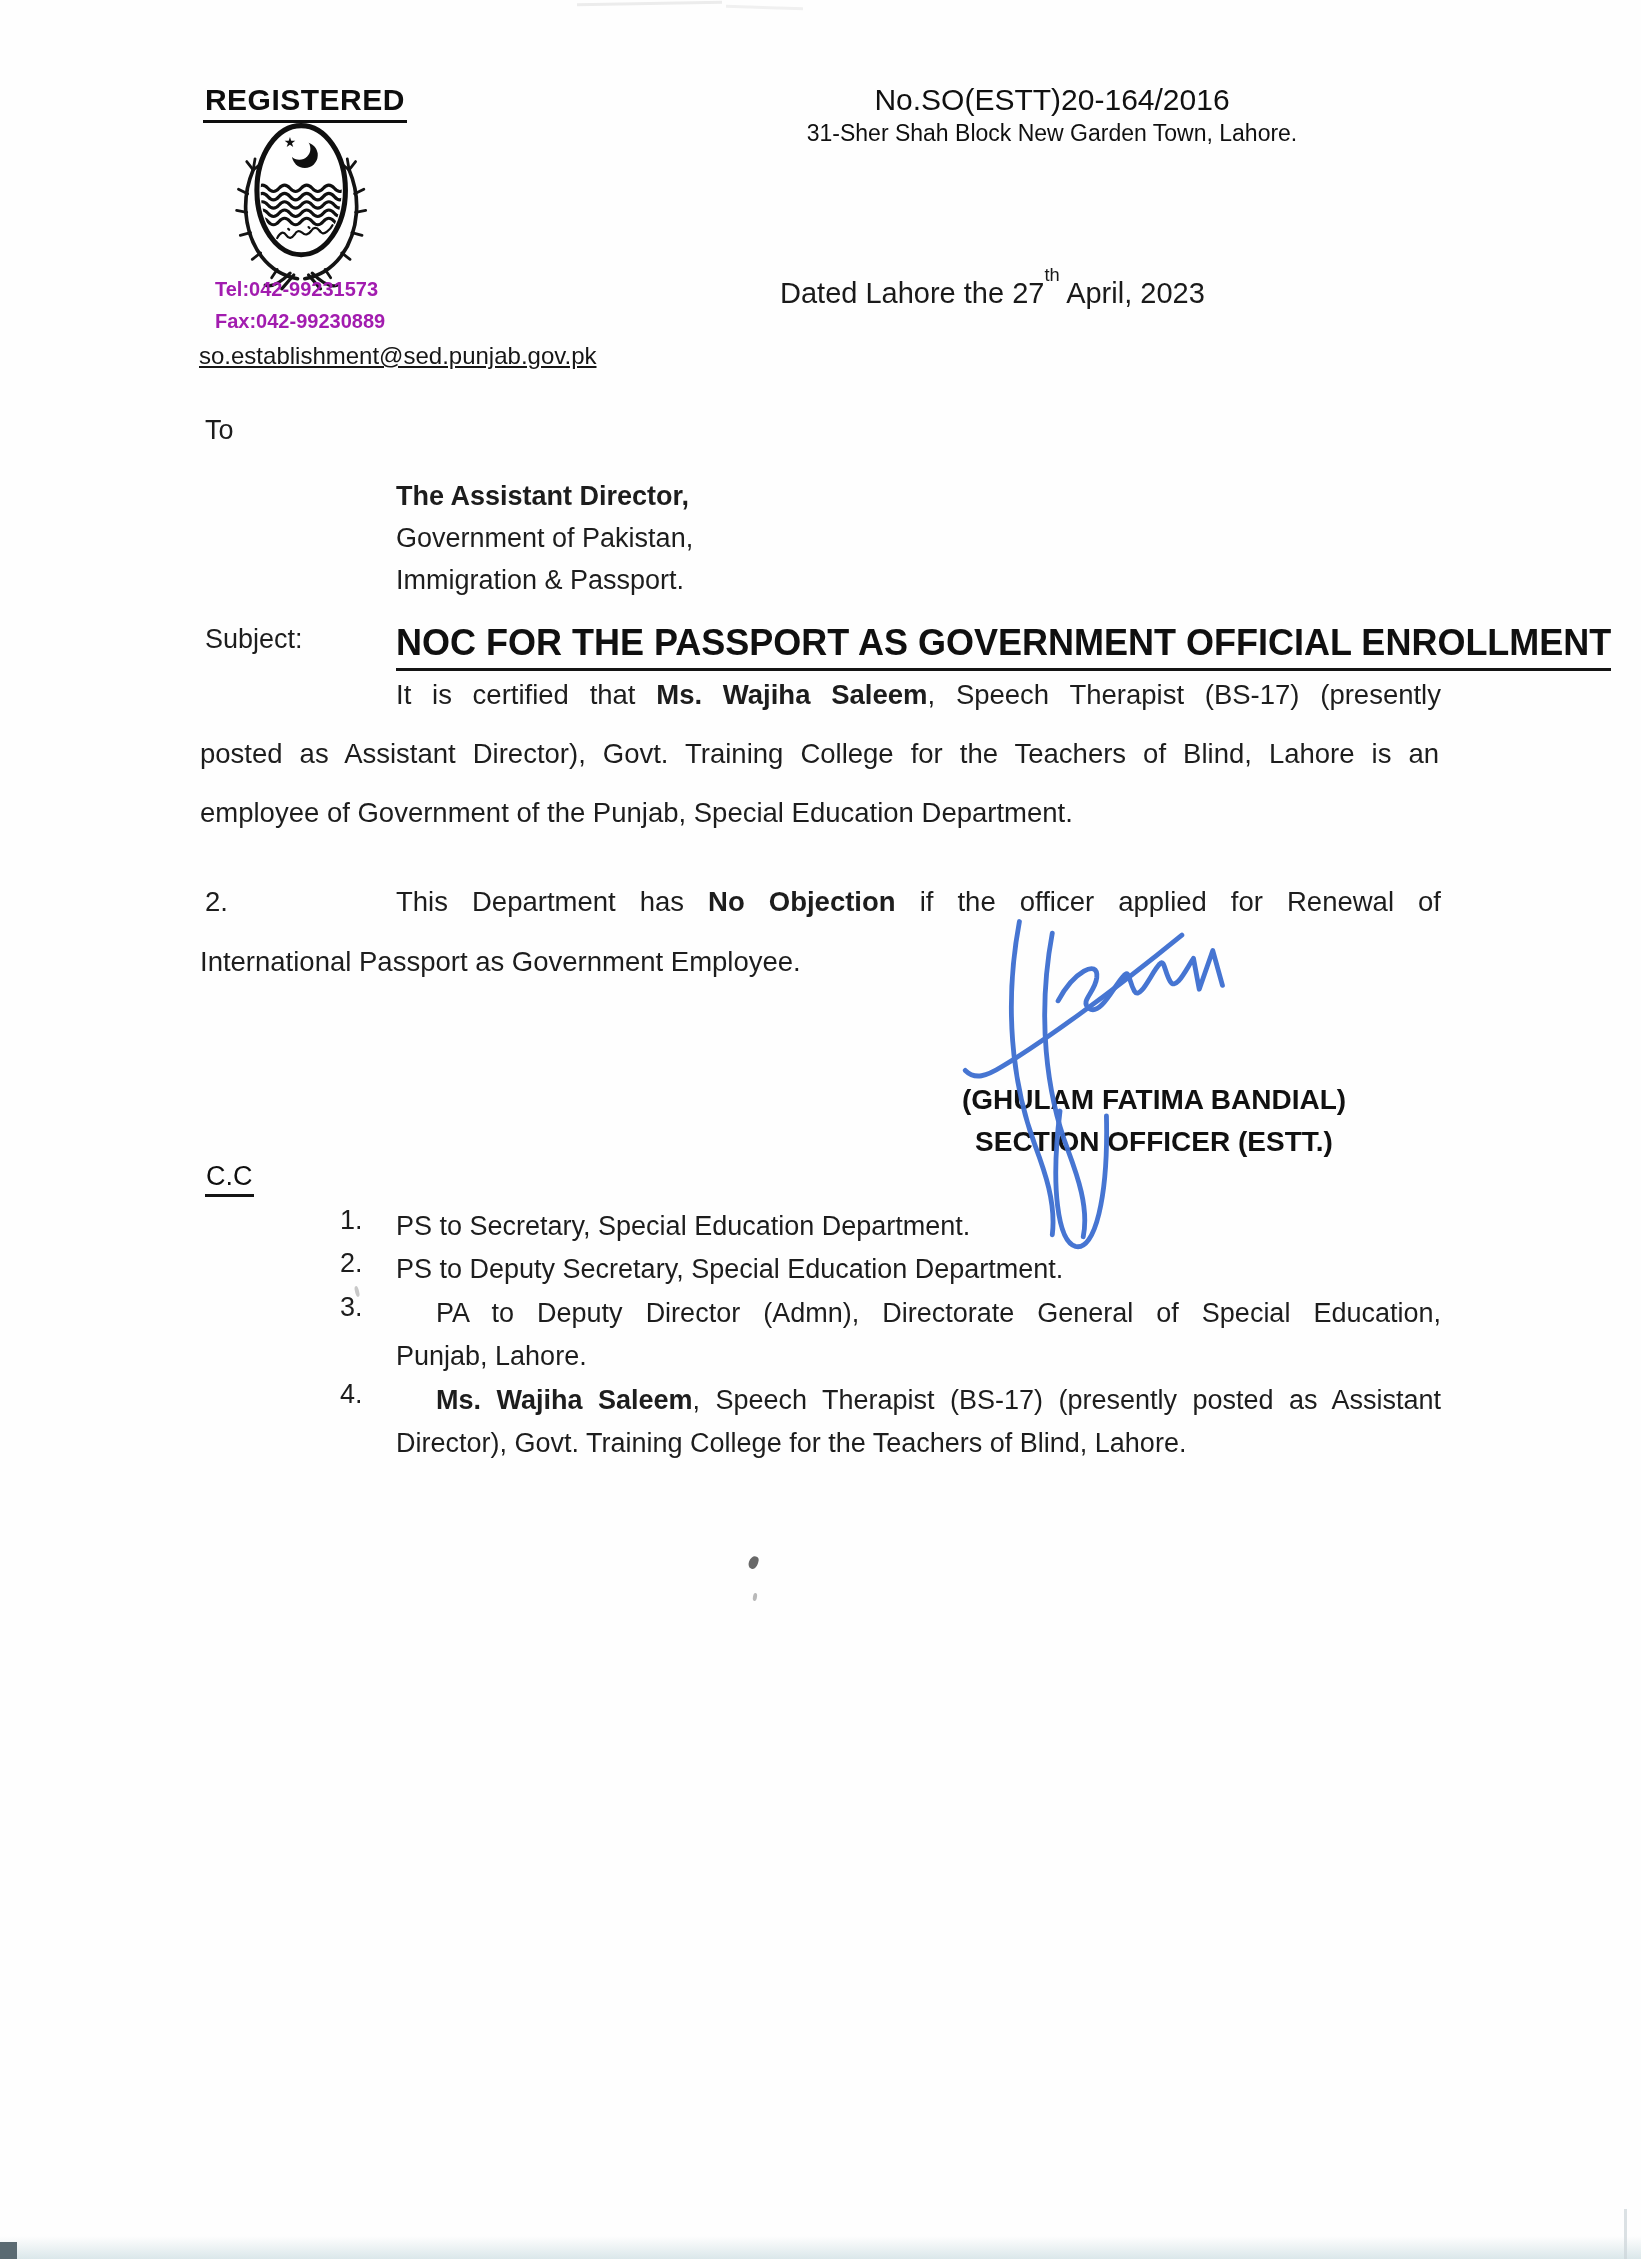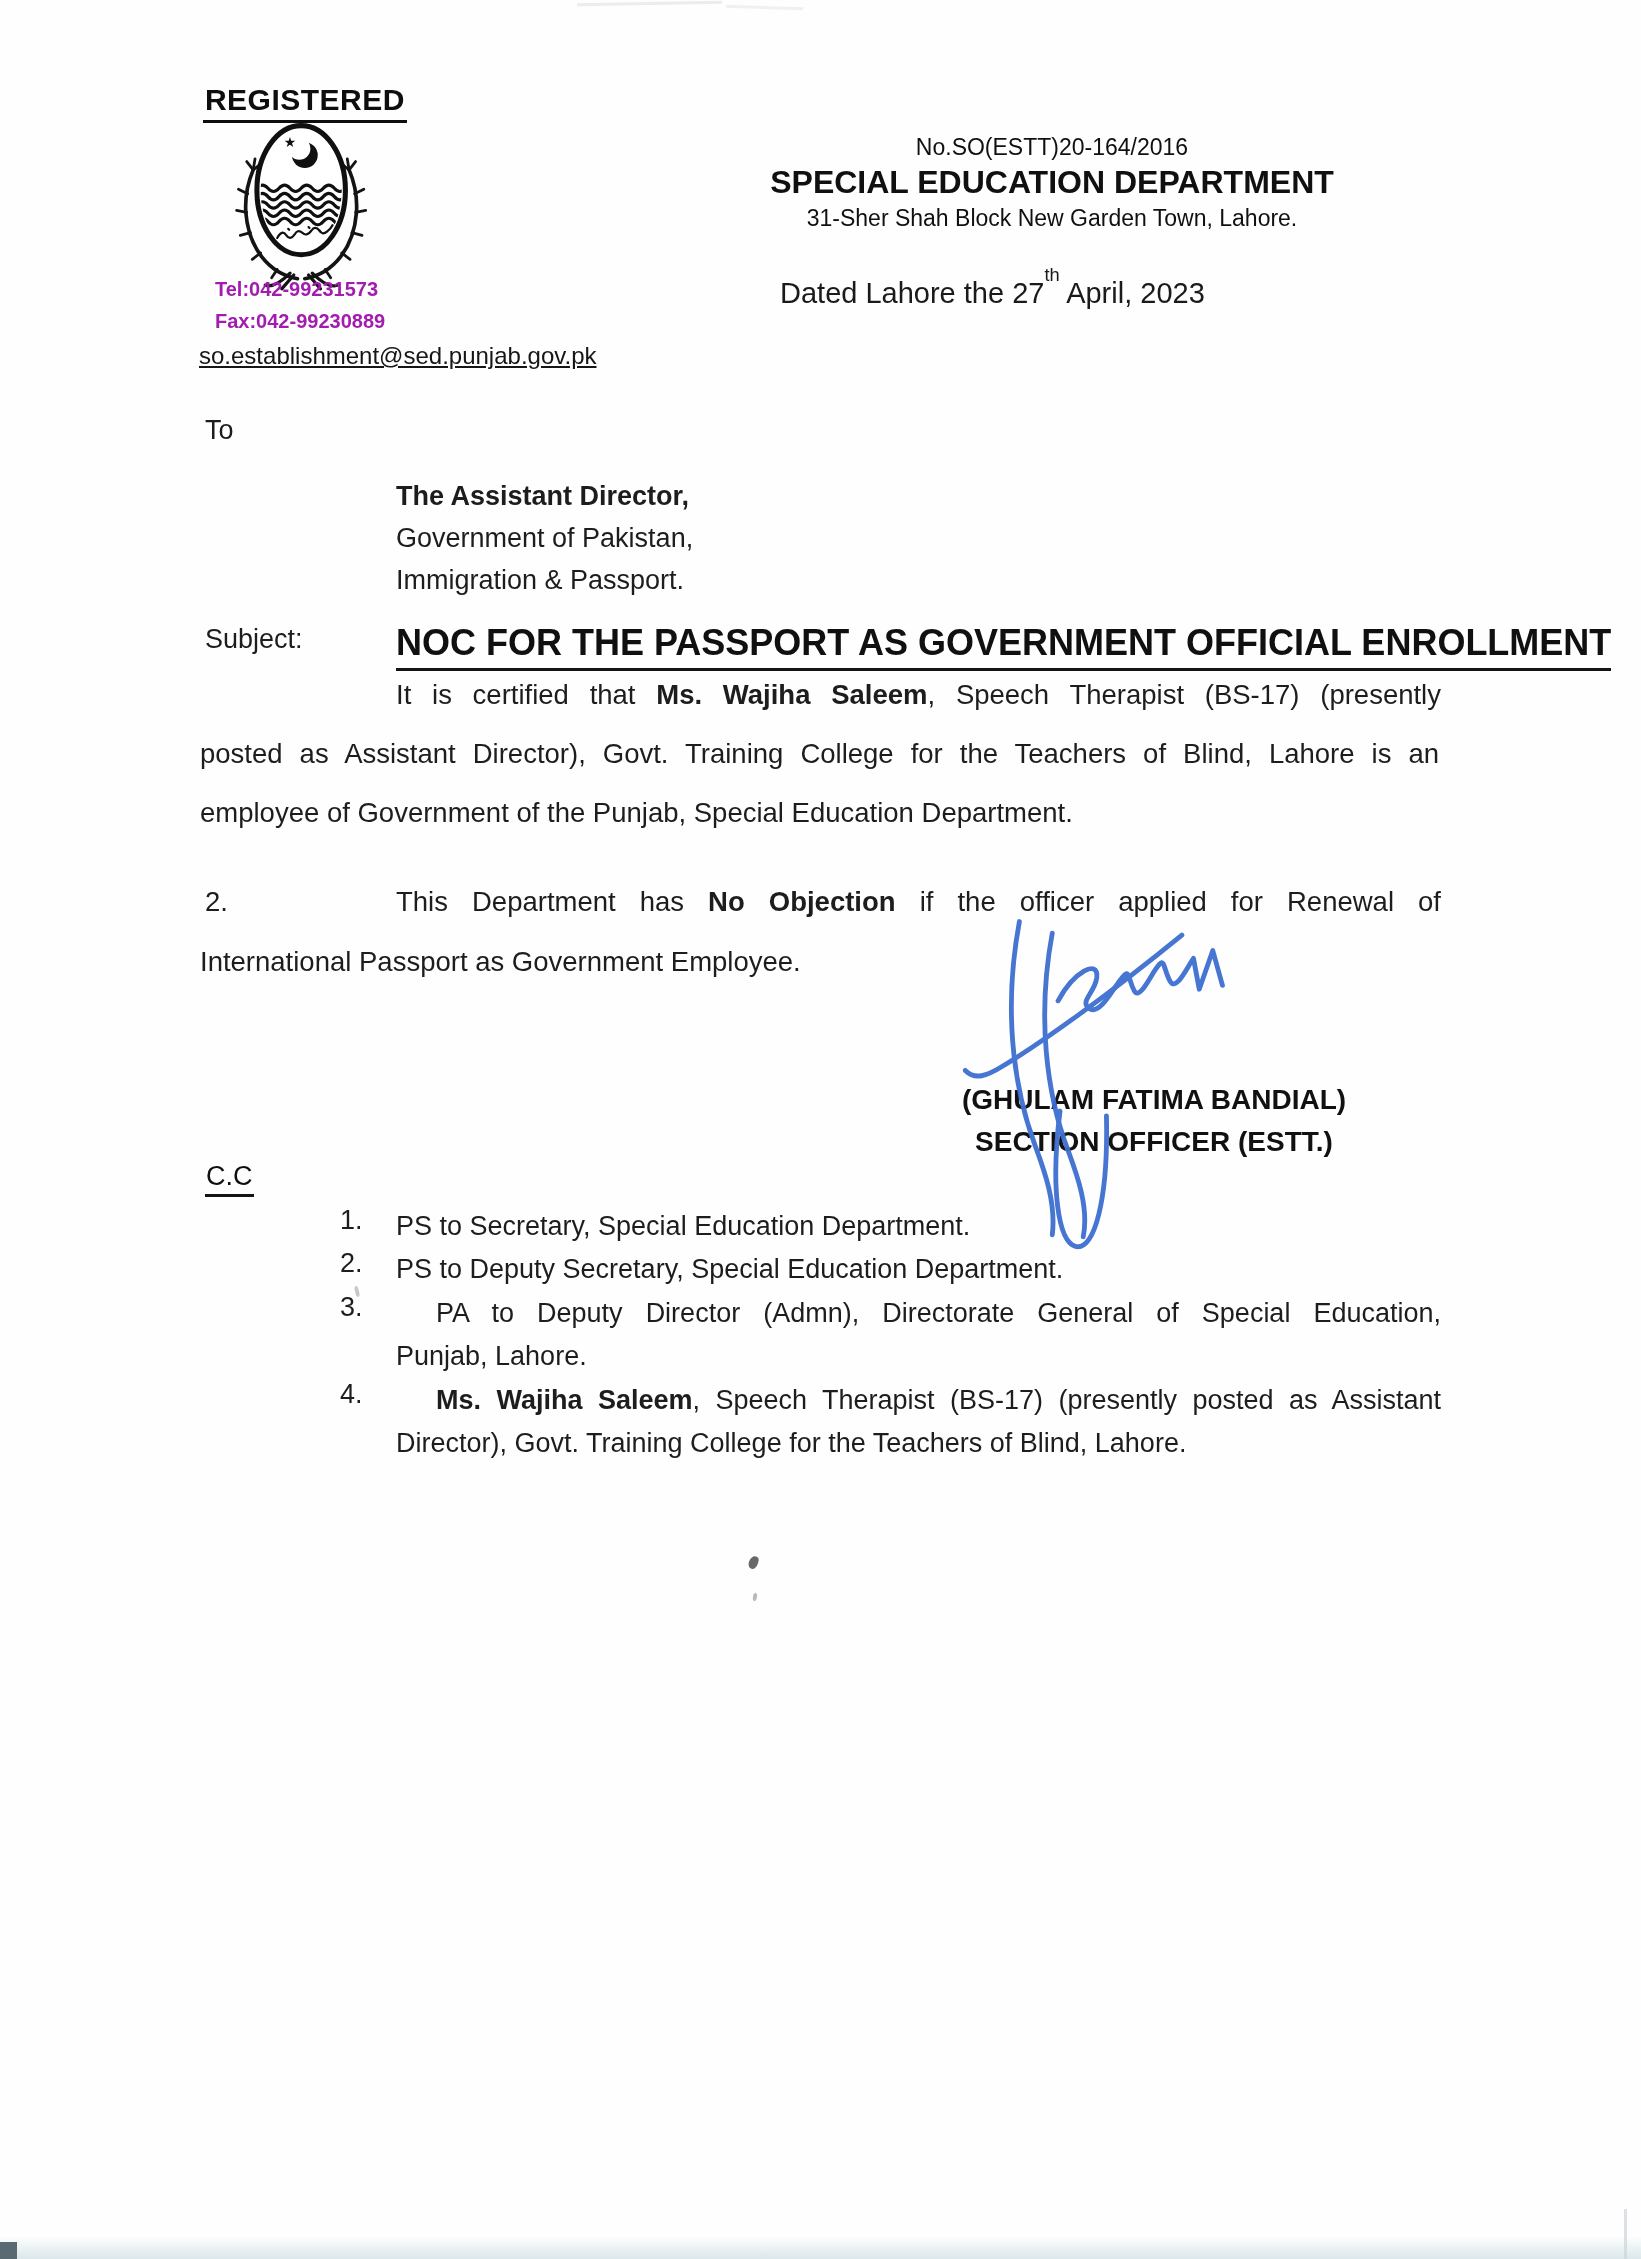--- a/index.html
+++ b/index.html
@@ -10,21 +10,21 @@
   .abs{position:absolute;}
   .b{font-weight:bold;}
   
   .registered{left:203px;top:83px;font-size:30px;font-weight:bold;color:#0e0e0e;
     letter-spacing:0.5px;border-bottom:3.9px solid #0e0e0e;padding:0 1.9px 2.9px 1.9px;}
   .crest{left:220px;top:116px;}
   .contact{font-size:20px;font-weight:bold;color:#a21caf;left:199px;margin-left:16px;}
   .tel{top:278px;} .fax{top:310px;}
   .email{left:199px;top:342px;font-size:24px;color:#161616;text-decoration:underline;}
   .rhead{left:714px;top:83px;width:676px;text-align:center;color:#101010;}
-  .rhead .ref{font-size:23px;line-height:33px;margin-top:48px;}
+  .rhead .ref{font-size:30px;line-height:33px;}
   .rhead .gov{font-size:32px;font-weight:bold;line-height:38px;margin-top:2.9px;}
   .rhead .dep{font-size:32px;font-weight:bold;line-height:37px;}
   .rhead .adr{font-size:23px;line-height:29px;margin-top:2.9px;}
   .date{left:780px;top:275px;font-size:29px;color:#1a1a1a;}
   .date sup{font-size:18.3px;position:relative;top:-10.6px;}
   
   .to{left:205px;top:415px;font-size:27px;}
   .recip{left:396px;top:475px;font-size:27px;line-height:42px;}
   
   .subj-label{left:205px;top:624px;font-size:27px;}
@@ -130,21 +130,20 @@
         <path d="M 108,124 l 1,1"></path>
     </g>
   </svg>
 
   <div class="abs contact tel">Tel:042-99231573</div>
   <div class="abs contact fax">Fax:042-99230889</div>
   <div class="abs email">so.establishment@sed.punjab.gov.pk</div>
 
   <div class="abs rhead">
     <div class="ref">No.SO(ESTT)20-164/2016</div>
-    <div class="dep">SPECIAL EDUCATION DEPARTMENT</div>
     <div class="adr">31-Sher Shah Block New Garden Town, Lahore.</div>
   </div>
 
   <div class="abs date"><span>Dated Lahore the 27</span><sup>th</sup><span> April, 2023</span></div>
 
   <div class="abs to">To</div>
   <div class="abs recip">
     <div class="b">The Assistant Director,</div>
     <div>Government of Pakistan,</div>
     <div>Immigration &amp; Passport.</div>

